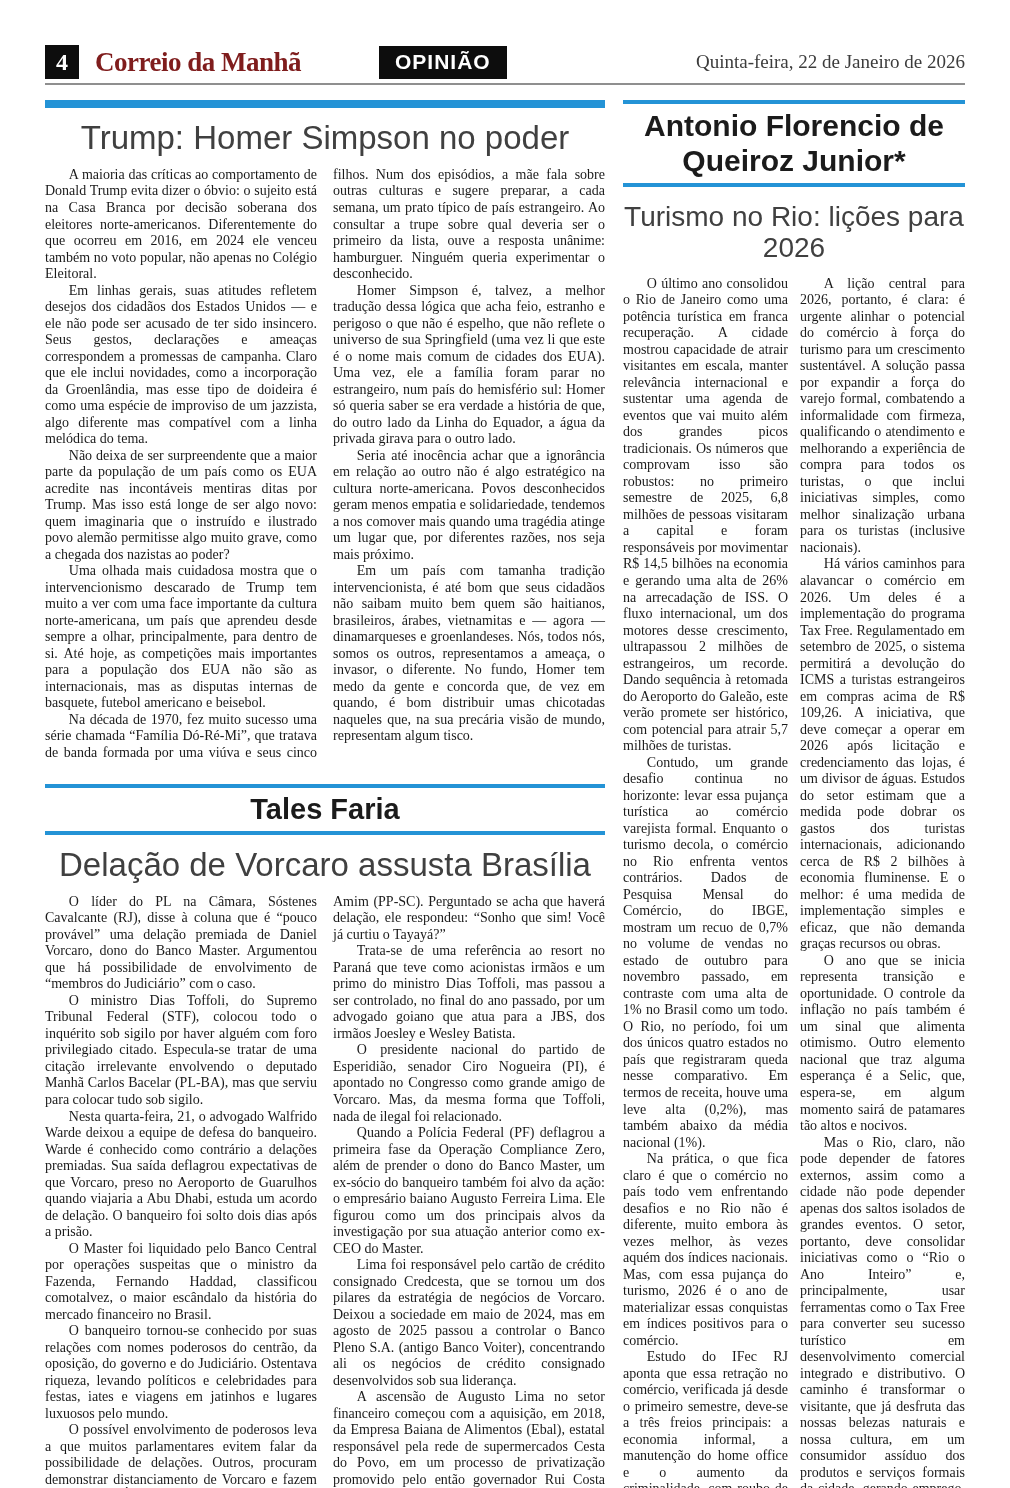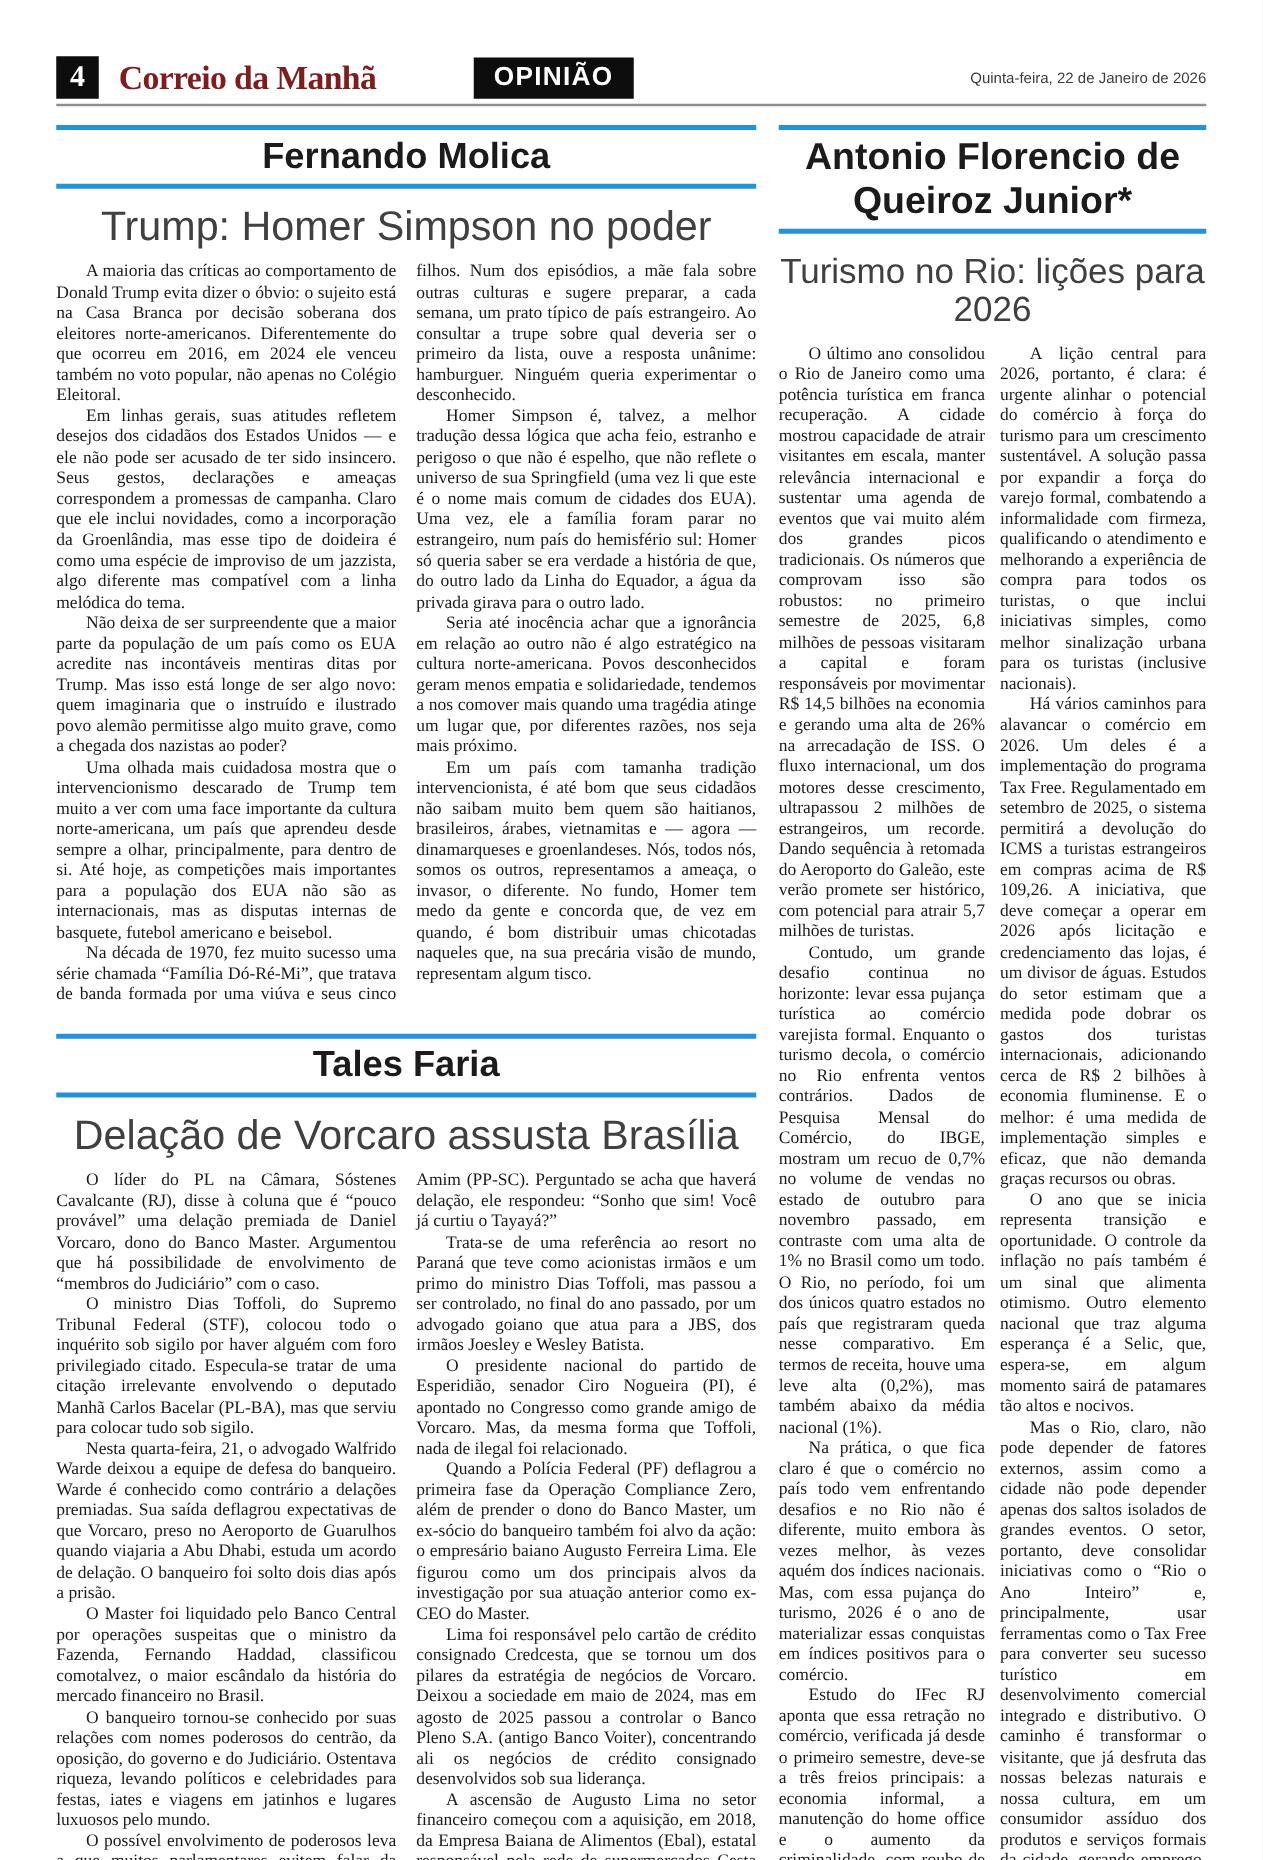--- a/index.html
+++ b/index.html
@@ -33,22 +33,22 @@
   .section-badge{
     background:#0d0d0d;color:#fff;
     font-family:"Liberation Sans", sans-serif;
     font-weight:bold;font-size:21px;
     letter-spacing:1px;
     padding:4px 16px 5px 16px;
     margin-left:78px;
   }
   .edition-date{
     margin-left:auto;
-    font-family:Liberation Sans, sans-serif;
-    font-size:12px;color:#3c3c3c;
+    font-family:Liberation Serif, serif;
+    font-size:19px;color:#3c3c3c;
   }
   .masthead-rule{border:none;border-top:2px solid #8f8f8f;margin:4px 0 0 0;}
 
   
   .content{display:flex;gap:18px;margin-top:15px;}
   .col-left{width:560px;flex:0 0 560px;}
   .col-right{width:342px;flex:0 0 342px;}
 
   
   .blue-rule{height:4px;background:var(--accent,#2493d6);}
@@ -89,21 +89,20 @@
     <div class="edition-date">Quinta-feira, 22 de Janeiro de 2026</div>
   </header>
   <hr class="masthead-rule">
 
   <div class="content">
 
     <div class="col-left">
 
       <article class="article">
         <div class="blue-rule"></div>
-        <h2 class="author">Fernando Molica</h2>
         <div class="blue-rule"></div>
         <h1 class="headline">Trump: Homer Simpson no poder</h1>
         <div class="body">
             <p>A maioria das críticas ao comportamento de Donald Trump evita dizer o óbvio: o sujeito está na Casa Branca por decisão soberana dos eleitores norte-americanos. Diferentemente do que ocorreu em 2016, em 2024 ele venceu também no voto popular, não apenas no Colégio Eleitoral.</p>
             <p>Em linhas gerais, suas atitudes refletem desejos dos cidadãos dos Estados Unidos — e ele não pode ser acusado de ter sido insincero. Seus gestos, declarações e ameaças correspondem a promessas de campanha. Claro que ele inclui novidades, como a incorporação da Groenlândia, mas esse tipo de doideira é como uma espécie de improviso de um jazzista, algo diferente mas compatível com a linha melódica do tema.</p>
             <p>Não deixa de ser surpreendente que a maior parte da população de um país como os EUA acredite nas incontáveis mentiras ditas por Trump. Mas isso está longe de ser algo novo: quem imaginaria que o instruído e ilustrado povo alemão permitisse algo muito grave, como a chegada dos nazistas ao poder?</p>
             <p>Uma olhada mais cuidadosa mostra que o intervencionismo descarado de Trump tem muito a ver com uma face importante da cultura norte-americana, um país que aprendeu desde sempre a olhar, principalmente, para dentro de si. Até hoje, as competições mais importantes para a população dos EUA não são as internacionais, mas as disputas internas de basquete, futebol americano e beisebol.</p>
             <p>Na década de 1970, fez muito sucesso uma série chamada “Família Dó-Ré-Mi”, que tratava de banda formada por uma viúva e seus cinco filhos. Num dos episódios, a mãe fala sobre outras culturas e sugere preparar, a cada semana, um prato típico de país estrangeiro. Ao consultar a trupe sobre qual deveria ser o primeiro da lista, ouve a resposta unânime: hamburguer. Ninguém queria experimentar o desconhecido.</p>
             <p>Homer Simpson é, talvez, a melhor tradução dessa lógica que acha feio, estranho e perigoso o que não é espelho, que não reflete o universo de sua Springfield (uma vez li que este é o nome mais comum de cidades dos EUA). Uma vez, ele a família foram parar no estrangeiro, num país do hemisfério sul: Homer só queria saber se era verdade a história de que, do outro lado da Linha do Equador, a água da privada girava para o outro lado.</p>
             <p>Seria até inocência achar que a ignorância em relação ao outro não é algo estratégico na cultura norte-americana. Povos desconhecidos geram menos empatia e solidariedade, tendemos a nos comover mais quando uma tragédia atinge um lugar que, por diferentes razões, nos seja mais próximo.</p>

